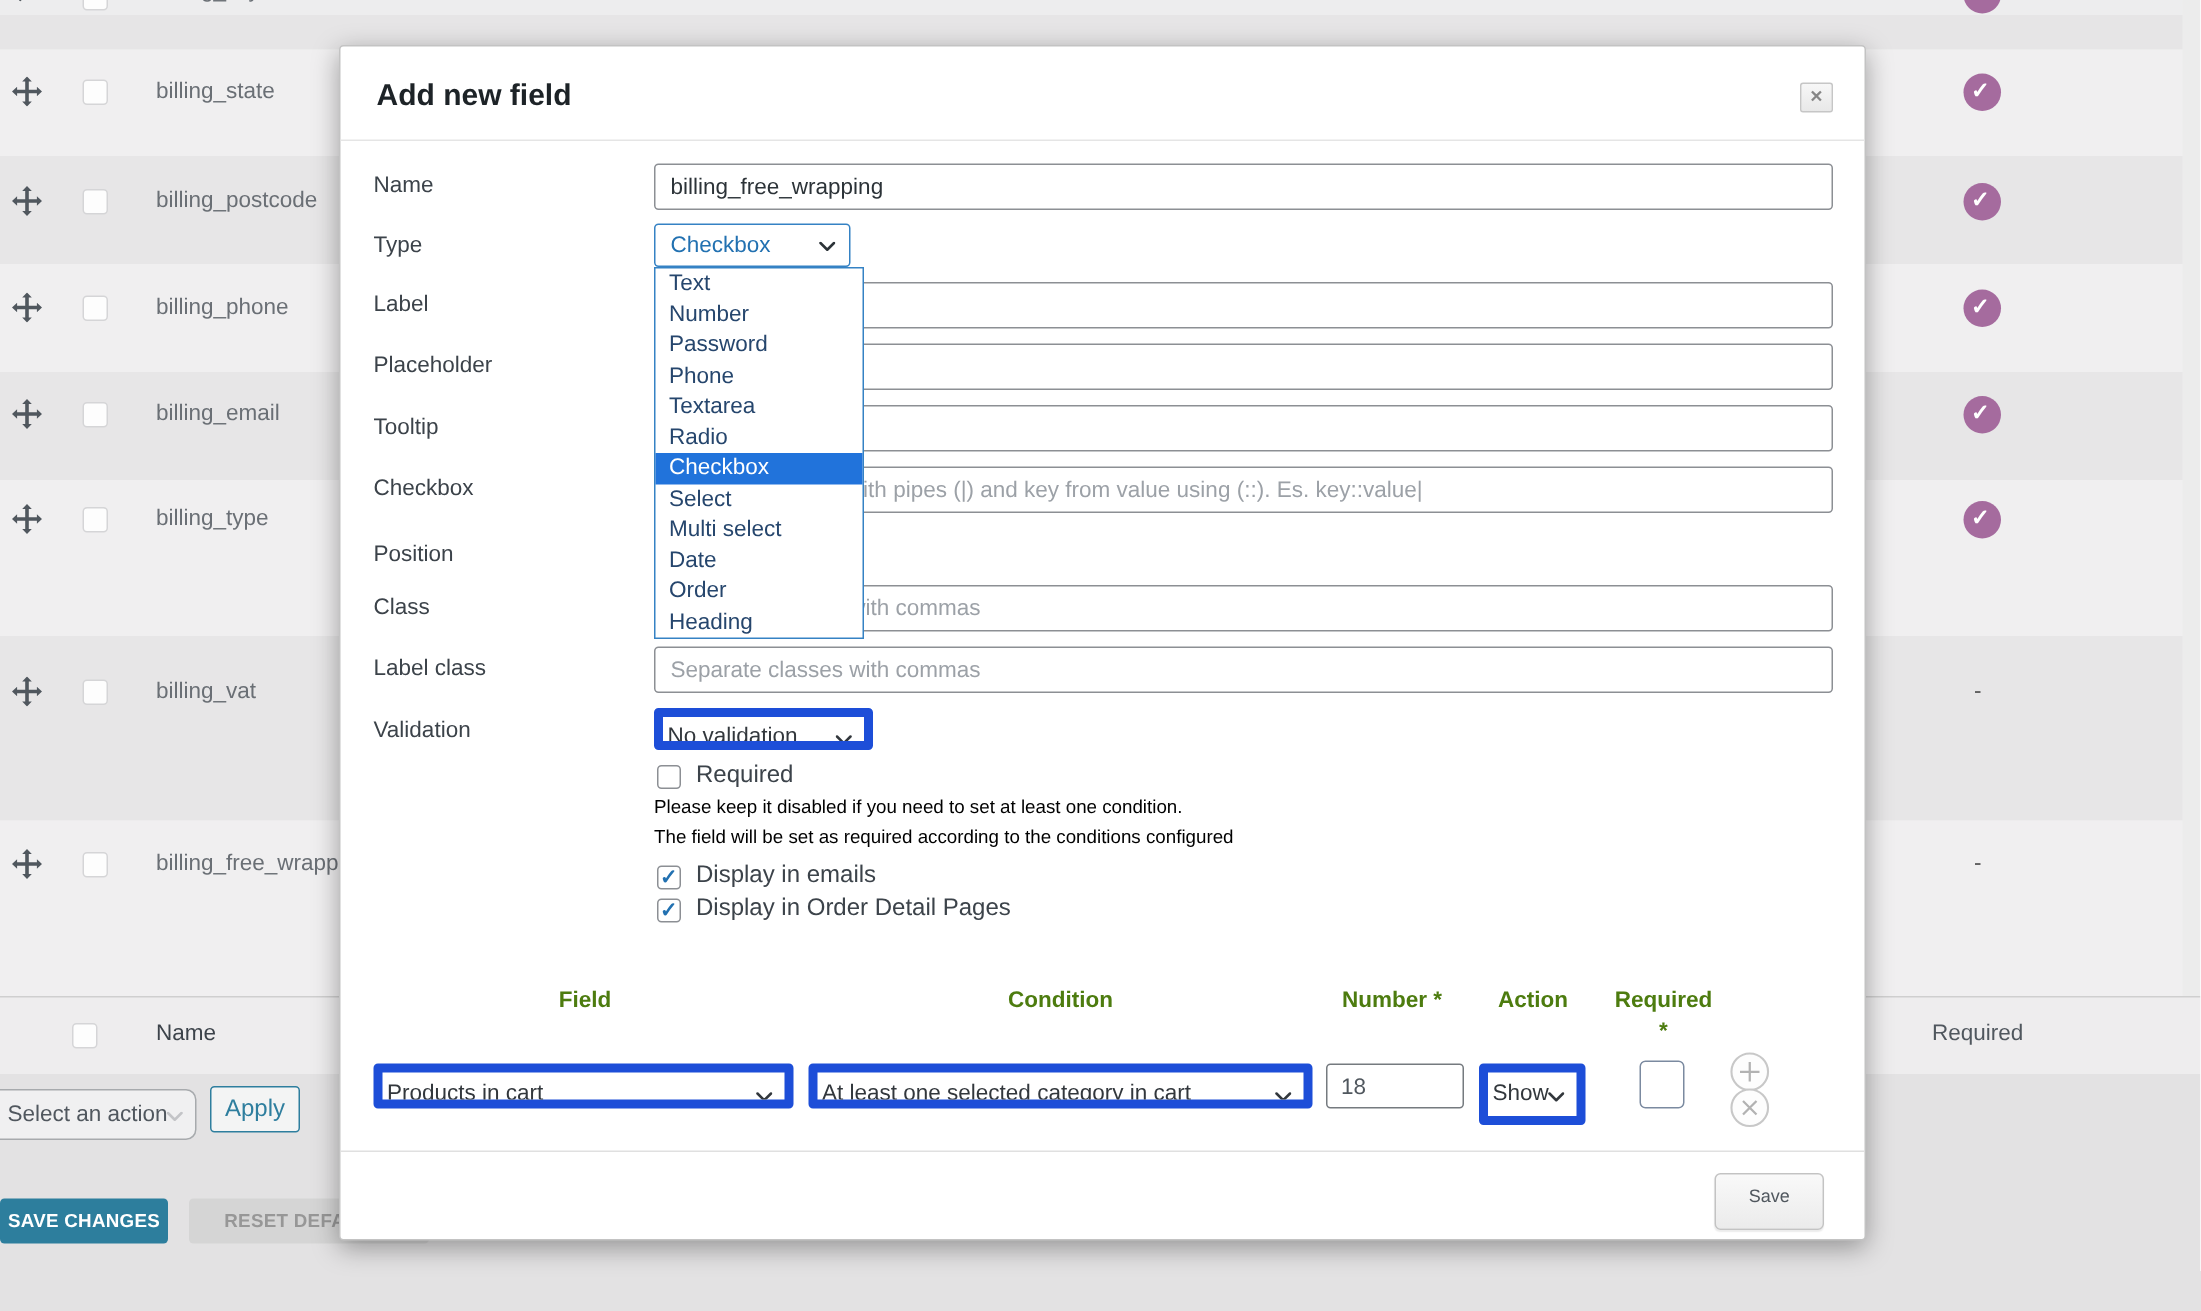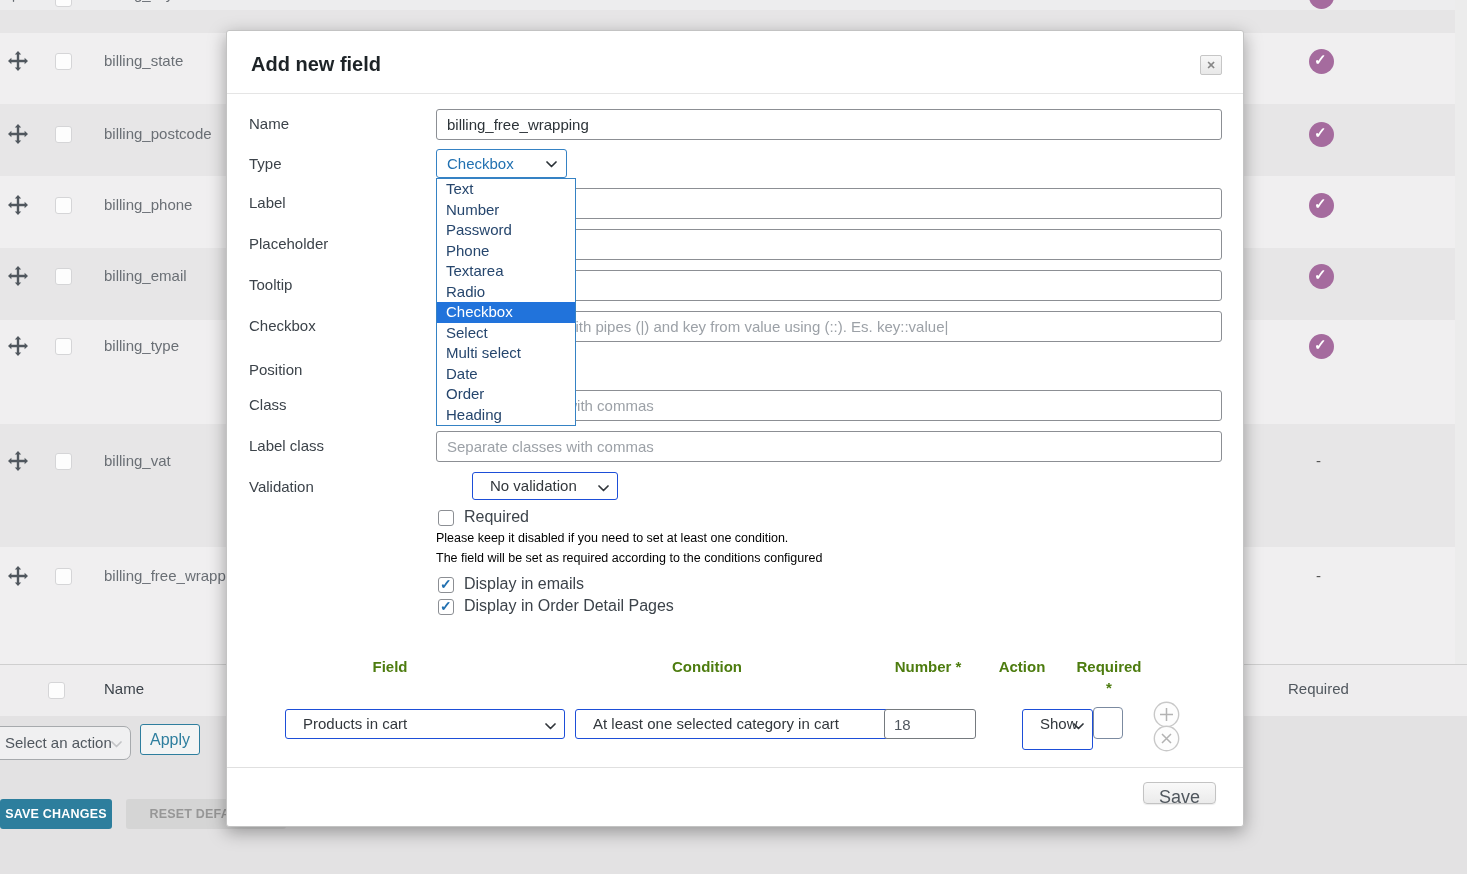--- a/index.html
+++ b/index.html
@@ -52,22 +52,22 @@
            background:linear-gradient(#f7f7f7,#e8e8e8); border:1px solid #c6c6c6; border-radius:2px;
            color:#868686; font-size:11px; font-weight:bold; text-align:center; line-height:18px; }
   .m-hline { position:absolute; left:0; top:62px; width:100%; border-top:1px solid #e5e5e5; }
 
   .flabel { position:absolute; left:22px; font-size:15px; color:#3c434a; }
   .tinput { position:absolute; left:209px; width:786px; height:31px; border:1px solid #8c8f94;
            border-radius:3px; font-size:15px; color:#2c3338; padding:0 10px;
            font-family:"Liberation Sans", sans-serif; background:#fff; }
   .tinput::placeholder { color:#9ca1a7; opacity:1; }
 
-  .sel { border:1px solid #1d4ed8; border-radius:3px; background:#fff; font-size:15px;
-           color:#32373c; position:absolute; line-height:28px; padding-left:17px; white-space:nowrap; overflow:hidden;margin-left:36px; }
+  .sel { border:6px solid #1d4ed8; border-radius:3px; background:#fff; font-size:15px;
+           color:#32373c; position:absolute; line-height:28px; padding-left:3px; white-space:nowrap; overflow:hidden; }
   .sel .chev { position:absolute; right:8px; top:12px; }
   .chev { width:11px; height:7px; }
 
   .type-sel { position:absolute; left:209px; top:118px; width:131px; height:29px;
            border:1px solid #3582c4; border-radius:3px; background:#fff; color:#2271b1;
            font-size:15px; line-height:27px; padding-left:10px; }
   .type-sel .chev { position:absolute; right:9px; top:11px; }
   .dropdown { position:absolute; left:209px; top:147px; width:140px; background:#fff;
            border:1px solid #3582c4; z-index:30; }
   .opt { height:20.5px; line-height:20.5px; font-size:15px; color:#26466d; padding-left:9px; white-space:nowrap; }
@@ -81,23 +81,23 @@
 
   .chead { position:absolute; top:627px; font-size:15px; font-weight:bold; color:#4d7c0f; text-align:center; }
   .vinput { position:absolute; left:657px; top:678px; width:92px; height:30px; border:1px solid #757a7f;
            border-radius:3px; font-size:15px; color:#50575e; padding:0 9px;
            font-family:"Liberation Sans", sans-serif; }
   .req-cb { position:absolute; left:866px; top:676px; width:30px; height:32px;
            border:1px solid #7b8aa0; border-radius:4px; background:#fff; }
   .circle-ic { position:absolute; width:27px; height:27px; }
 
   .m-fline { position:absolute; left:0; top:736px; width:100%; border-top:1px solid #e0e0e0; }
-  .save-btn { position:absolute; right:27px; top:751px; width:73px; height:22px;
+  .save-btn { position:absolute; right:27px; top:751px; width:73px; height:38px;
            background:linear-gradient(#f9f9f9,#ebebeb); border:1px solid #c3c3c3; border-radius:4px;
-           color:#50575e; font-size:18px; text-align:center; line-height:28px;
+           color:#50575e; font-size:12px; text-align:center; line-height:28px;
            box-shadow:0 1px 1px rgba(0,0,0,.08); }
 </style>
 </head>
 <body>
 
 <svg width="0" height="0" style="position:absolute">
   <defs>
     <g id="drag-glyph">
       <path d="M10 0 L13.2 3.4 H11.2 V8.8 H16.6 V6.8 L20 10 L16.6 13.2 V11.2 H11.2 V16.6 H13.2 L10 20 L6.8 16.6 H8.8 V11.2 H3.4 V13.2 L0 10 L3.4 6.8 V8.8 H8.8 V3.4 H6.8 Z" fill="currentColor"></path>
     </g>

